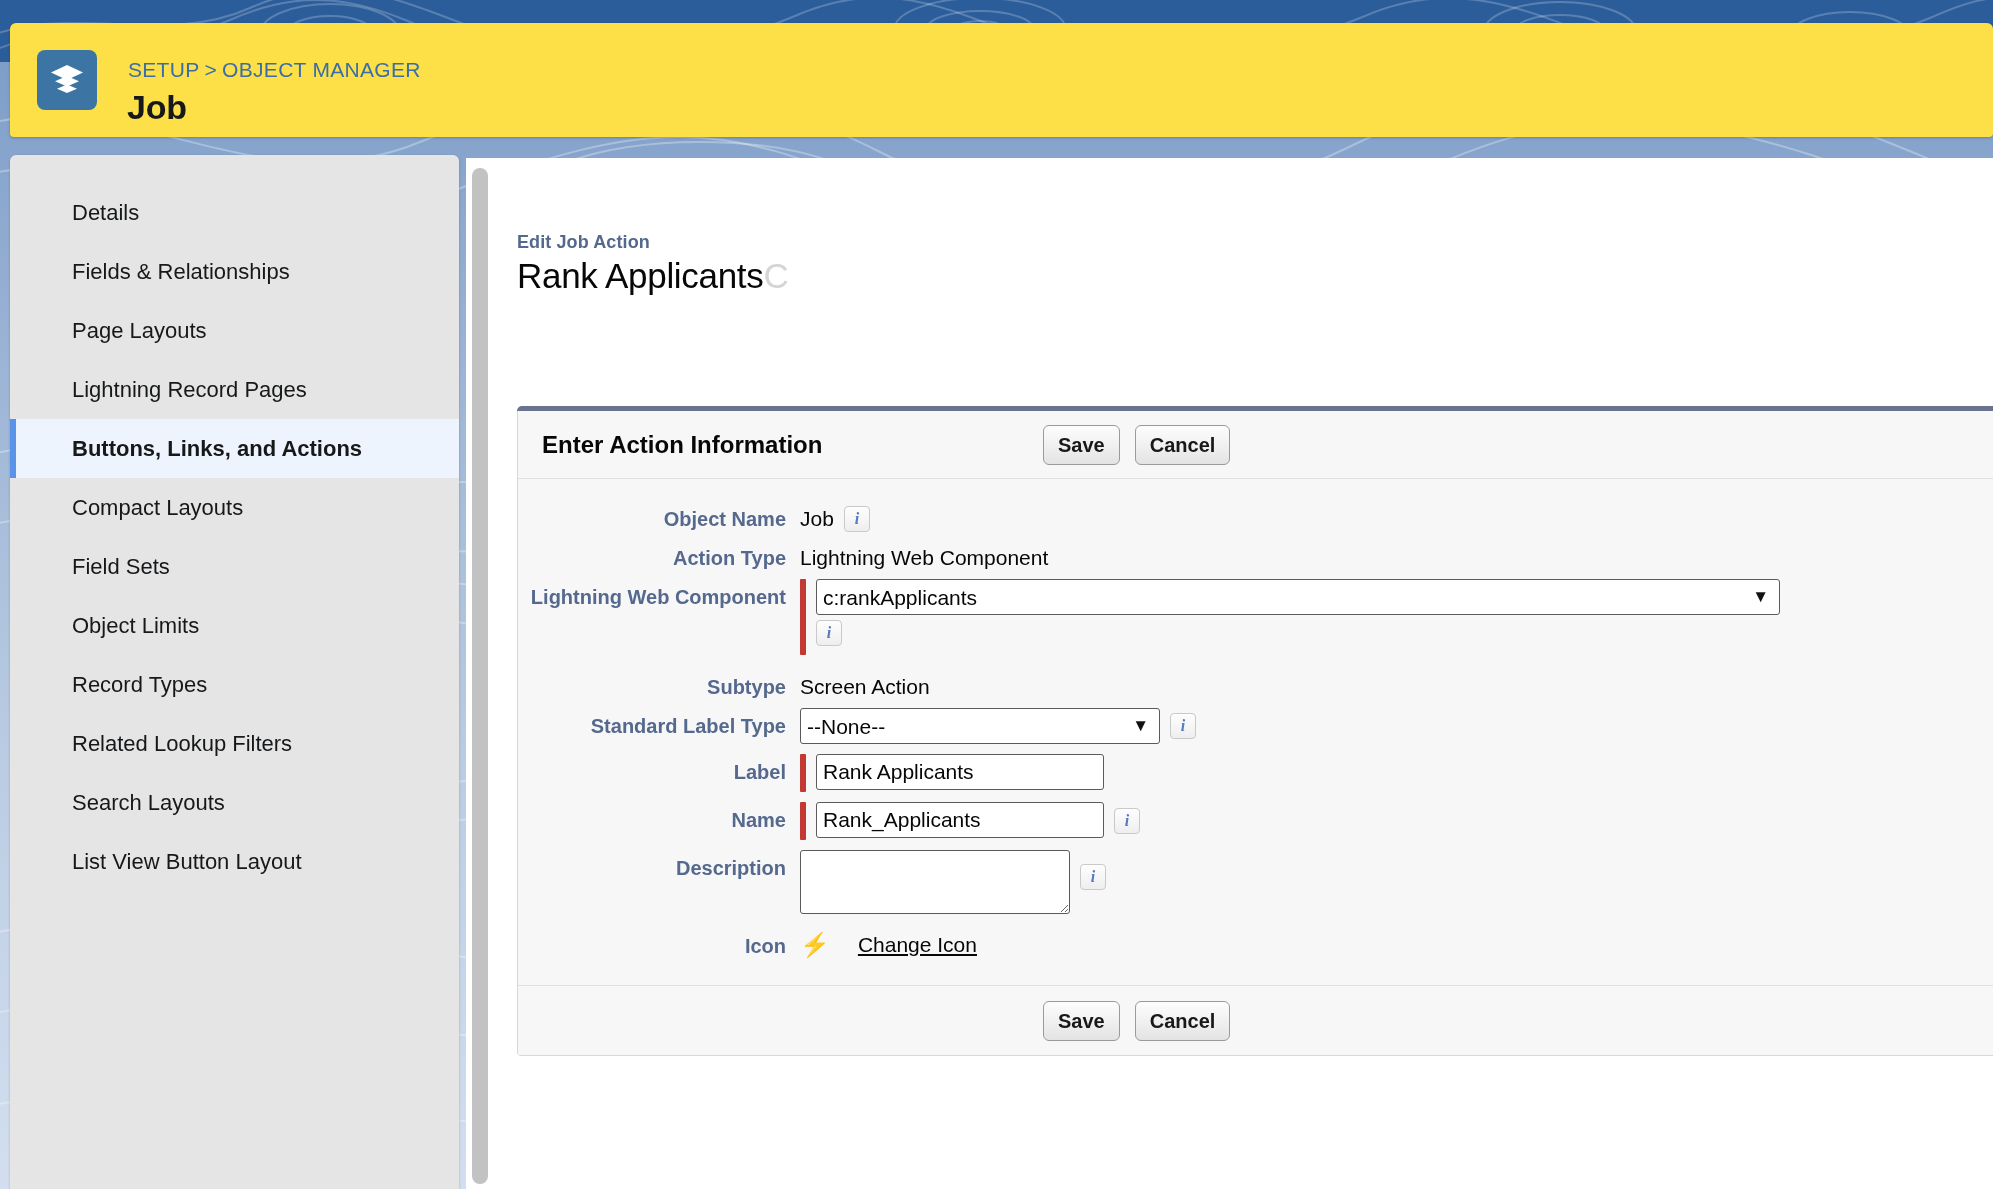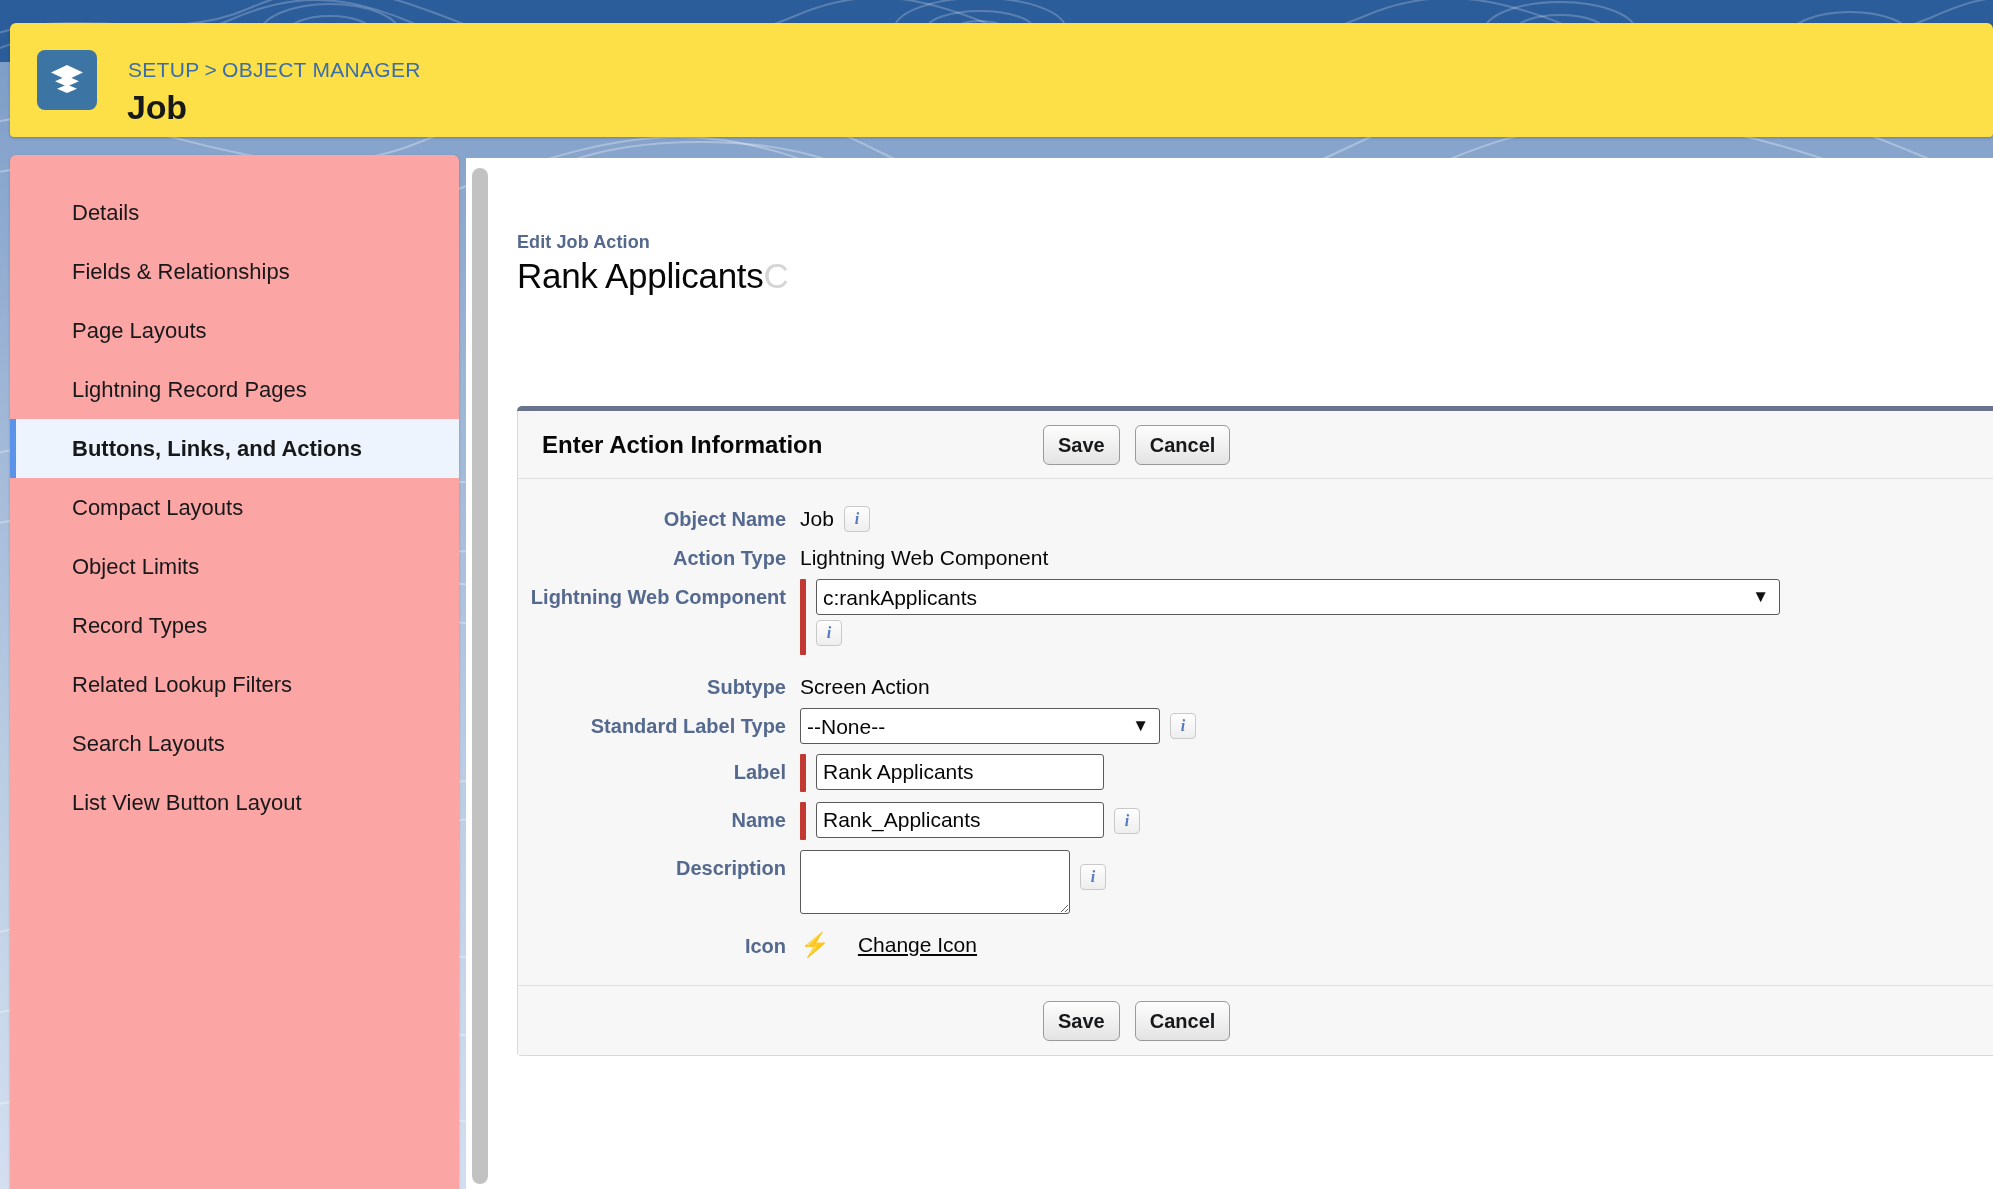--- a/index.html
+++ b/index.html
@@ -35,21 +35,21 @@
   #breadcrumb .sep{ color:#3b6ea8; margin:0 5px; }
   #breadcrumb a{ color:#3b6ea8; text-decoration:none; }
   #page-title{
     position:absolute; left:117px; top:65px; font-size:34px; font-weight:bold;
     color:#16181a; letter-spacing:-.2px; white-space:nowrap;
   }
 
   
   #sidebar{
     position:absolute; left:10px; top:155px; width:449px; height:1034px;
-    background:#fca5a5; border-radius:6px 6px 0 0; z-index:5; overflow:hidden;
+    background:#e5e5e5; border-radius:6px 6px 0 0; z-index:5; overflow:hidden;
     box-shadow:0 1px 3px rgba(0,0,0,.18);
   }
   .nav-item{
     position:relative; padding:15px 0 15px 62px;
     font-size:22px; color:#16181a; line-height:1.32; cursor:pointer;
     white-space:normal;
   }
   .nav-item.first{ padding-top:43px; }
   .nav-item.active{
     background:#eef4fd; font-weight:bold;
@@ -241,20 +241,23 @@
   <div class="nav-item">
     <span>Lightning Record Pages</span>
   </div>
   <div class="nav-item active">
     <span>Buttons, Links, and Actions</span>
   </div>
   <div class="nav-item">
     <span>Compact Layouts</span>
   </div>
   <div class="nav-item">
+    <span>Field Sets</span>
+  </div>
+  <div class="nav-item">
     <span>Object Limits</span>
   </div>
   <div class="nav-item">
     <span>Record Types</span>
   </div>
   <div class="nav-item">
     <span>Related Lookup Filters</span>
   </div>
   <div class="nav-item">
     <span>Search Layouts</span>

